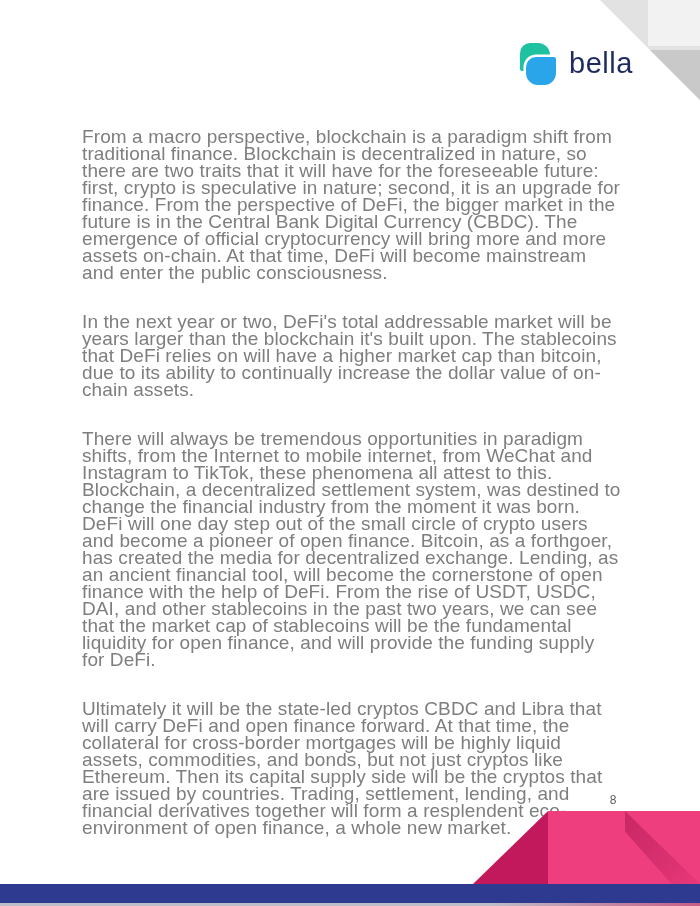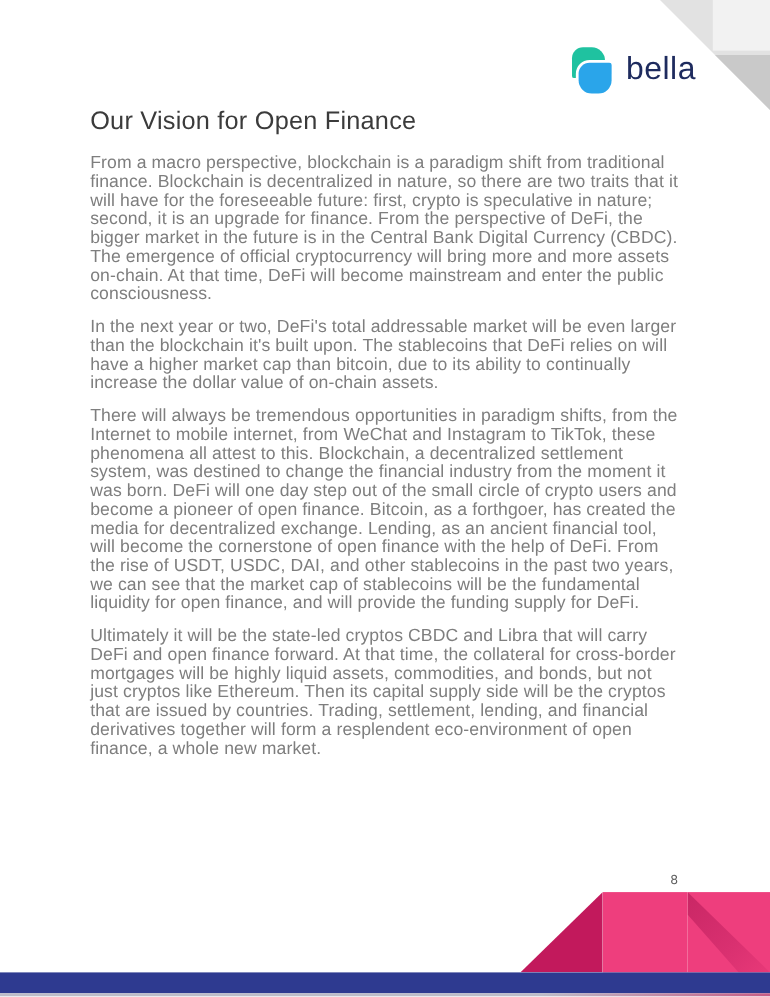--- a/index.html
+++ b/index.html
@@ -53,23 +53,24 @@
   
   .content {
     position: absolute; left: 82px; top: 96px; width: 540px;
   }
   .page-title {
     font-size: 23px; font-weight: 500; color: #3b3b3b;
     letter-spacing: 0.2px;
     margin-bottom: 17px;
   }
   .content p {
-    font-size: 16px; line-height: 17px; color: #7e7e7e;
+    font-size: 19px; line-height: 17px; color: #7e7e7e;
     letter-spacing: 0.1px;
     margin-bottom: 13px;
+    margin-top: 32px;
   }
 
   
   .page-number {
     position: absolute; left: 598px; top: 793px; width: 30px;
     text-align: center;
     font-size: 12px; color: #5c5c5c;
   }
   .ribbon-tri-left {
     position: absolute; left: 473px; top: 811px; width: 75px; height: 73px;
@@ -107,23 +108,22 @@
 
 <div class="logo">
   <div class="logo-icon">
     <div class="leaf-teal"></div>
     <div class="leaf-blue"></div>
   </div>
   <div class="logo-word">bella</div>
 </div>
 
 <div class="content">
-  <h1 class="page-title">Our Vision for Open Finance</h1>
   <p>From a macro perspective, blockchain is a paradigm shift from traditional finance. Blockchain is decentralized in nature, so there are two traits that it will have for the foreseeable future: first, crypto is speculative in nature; second, it is an upgrade for finance. From the perspective of DeFi, the bigger market in the future is in the Central Bank Digital Currency (CBDC). The emergence of official cryptocurrency will bring more and more assets on-chain. At that time, DeFi will become mainstream and enter the public consciousness.</p>
-  <p>In the next year or two, DeFi's total addressable market will be even larger than the blockchain it's built upon. The stablecoins that DeFi relies on will have a higher market cap than bitcoin, due to its ability to continually increase the dollar value of on-chain assets.</p>
+  <p>In the next year or two, DeFi's total addressable market will be years larger than the blockchain it's built upon. The stablecoins that DeFi relies on will have a higher market cap than bitcoin, due to its ability to continually increase the dollar value of on-chain assets.</p>
   <p>There will always be tremendous opportunities in paradigm shifts, from the Internet to mobile internet, from WeChat and Instagram to TikTok, these phenomena all attest to this. Blockchain, a decentralized settlement system, was destined to change the financial industry from the moment it was born. DeFi will one day step out of the small circle of crypto users and become a pioneer of open finance. Bitcoin, as a forthgoer, has created the media for decentralized exchange. Lending, as an ancient financial tool, will become the cornerstone of open finance with the help of DeFi. From the rise of USDT, USDC, DAI, and other stablecoins in the past two years, we can see that the market cap of stablecoins will be the fundamental liquidity for open finance, and will provide the funding supply for DeFi.</p>
   <p>Ultimately it will be the state-led cryptos CBDC and Libra that will carry DeFi and open finance forward. At that time, the collateral for cross-border mortgages will be highly liquid assets, commodities, and bonds, but not just cryptos like Ethereum. Then its capital supply side will be the cryptos that are issued by countries. Trading, settlement, lending, and financial derivatives together will form a resplendent eco-environment of open finance, a whole new market.</p>
 </div>
 
 <div class="page-number">8</div>
 <div class="ribbon-tri-left"></div>
 <div class="ribbon-rect-mid"></div>
 <div class="ribbon-rect-right"></div>
 <div class="footer-bar"></div>
 <div class="footer-edge"></div>

